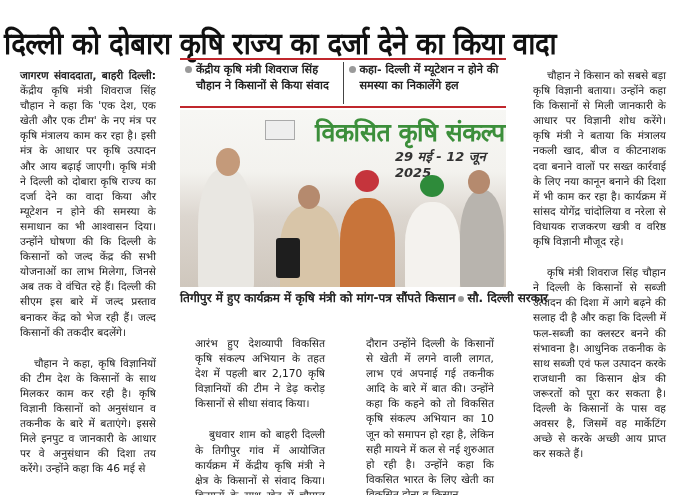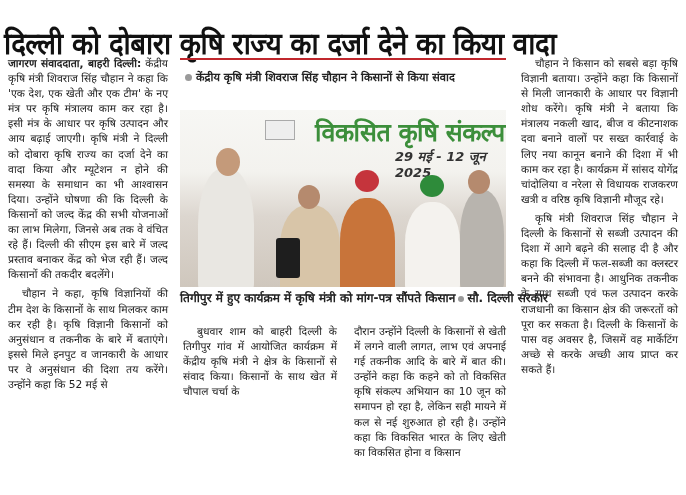--- a/index.html
+++ b/index.html
@@ -1,30 +1,30 @@
 <!DOCTYPE html>
 <html><head>
 <meta charset="utf-8">
 <style>
   html, body { margin: 0; padding: 0; background: #ffffff; }
   body { width: 686px; height: 495px; overflow: hidden; position: relative; font-family: "DejaVu Sans", sans-serif; color: #1a1a1a; }
 
   .headline { position: absolute; left: 4px; top: 2px; width: 680px; height: 44px; font-family: "DejaVu Sans", sans-serif; font-weight: bold; font-size: 30px; line-height: 44px; letter-spacing: -0.5px; color: #111; white-space: nowrap; transform: scaleX(0.92); transform-origin: left center; }
 
   .col { position: absolute; font-size: 10.6px; line-height: 15.1px; text-align: justify; color: #222; }
-  .col p { margin: 4px; }
+  .col p { margin: 16px; }
   .col p.indent { text-indent: 14px; }
   .col-left { left: 4px; top: 52px; width: 168px; }
   .col-mid1 { left: 179px; top: 320px; width: 162px; }
   .col-mid2 { left: 350px; top: 320px; width: 160px; }
   .col-right { left: 517px; top: 52px; width: 165px; }
 
   .byline { font-weight: bold; }
 
-  .deck { position: absolute; left: 180px; top: 58px; width: 326px; height: 42px; border-top: 2px solid #c0272d; border-bottom: 2px solid #c0272d; padding: 10px 0; display: flex; }
+  .deck { position: absolute; left: 180px; top: 58px; width: 326px; height: 42px; border-top: 2px solid #c0272d; border-bottom: 2px solid #c0272d; padding: 2px 0; display: flex; }
   .deck-item { flex: 1; display: flex; font-size: 11.2px; line-height: 16px; font-weight: bold; color: #222; padding: 0 3px; }
   .deck-item + .deck-item { border-left: 1px solid #444; }
   .bullet { display: inline-block; width: 7px; height: 7px; border-radius: 50%; background: #9a9a9a; margin: 4px 4px 0 2px; flex-shrink: 0; }
 
   .photo { position: absolute; left: 180px; top: 110px; width: 326px; height: 177px; overflow: hidden; background: linear-gradient(#f7f7f4 0%, #f3f2ee 35%, #dcd6cf 60%, #cfc7bd 100%); }
   .banner-title { position: absolute; left: 135px; top: 4px; font-size: 25px; font-weight: bold; color: #3c8f3b; white-space: nowrap; letter-spacing: -0.5px; }
   .banner-date { position: absolute; left: 215px; top: 37px; font-size: 13px; font-weight: bold; color: #333; font-style: italic; }
   .banner-logo { position: absolute; left: 85px; top: 10px; width: 28px; height: 18px; border: 1px solid #aaa; background: #eee; }
   .person { position: absolute; border-radius: 45% 45% 8% 8%; }
   .head { position: absolute; border-radius: 50%; background: #b58a6e; }
@@ -33,27 +33,31 @@
   .caption { position: absolute; left: 180px; top: 291px; width: 326px; font-size: 12px; line-height: 14px; font-weight: bold; color: #222; white-space: nowrap; }
   .caption .bullet { width: 6px; height: 6px; margin: 3px 3px 0 3px; }
 </style>
 </head>
 <body>
 
 <h1 class="headline">दिल्ली को दोबारा कृषि राज्य का दर्जा देने का किया वादा</h1>
 
 <div class="col col-left">
   <p><span class="byline">जागरण संवाददाता, बाहरी दिल्ली:</span> <span>केंद्रीय कृषि मंत्री शिवराज सिंह चौहान ने कहा कि 'एक देश, एक खेती और एक टीम' के नए मंत्र पर कृषि मंत्रालय काम कर रहा है। इसी मंत्र के आधार पर कृषि उत्पादन और आय बढ़ाई जाएगी। कृषि मंत्री ने दिल्ली को दोबारा कृषि राज्य का दर्जा देने का वादा किया और म्यूटेशन न होने की समस्या के समाधान का भी आश्वासन दिया। उन्होंने घोषणा की कि दिल्ली के किसानों को जल्द केंद्र की सभी योजनाओं का लाभ मिलेगा, जिनसे अब तक वे वंचित रहे हैं। दिल्ली की सीएम इस बारे में जल्द प्रस्ताव बनाकर केंद्र को भेज रही हैं। जल्द किसानों की तकदीर बदलेंगे।</span></p>
-  <p class="indent">चौहान ने कहा, कृषि विज्ञानियों की टीम देश के किसानों के साथ मिलकर काम कर रही है। कृषि विज्ञानी किसानों को अनुसंधान व तकनीक के बारे में बताएंगे। इससे मिले इनपुट व जानकारी के आधार पर वे अनुसंधान की दिशा तय करेंगे। उन्होंने कहा कि 52 मई से</p>
+  <p class="indent">चौहान ने कहा, कृषि विज्ञानियों की टीम देश के किसानों के साथ मिलकर काम कर रही है। कृषि विज्ञानी किसानों को अनुसंधान व तकनीक के बारे में बताएंगे। इससे मिले इनपुट व जानकारी के आधार पर वे अनुसंधान की दिशा तय करेंगे। उन्होंने कहा कि 46 मई से</p>
 </div>
 
 <div class="deck">
   <div class="deck-item">
     <span class="bullet"></span>
     <span>केंद्रीय कृषि मंत्री शिवराज सिंह चौहान ने किसानों से किया संवाद</span>
+  </div>
+  <div class="deck-item">
+    <span class="bullet"></span>
+    <span>कहा- दिल्ली में म्यूटेशन न होने की समस्या का निकालेंगे हल</span>
   </div>
 </div>
 
 <div class="photo">
   <div class="banner-logo"></div>
   <div class="banner-title">विकसित कृषि संकल्प अ</div>
   <div class="banner-date">29 मई - 12 जून 2025</div>
 
   <div class="person" style="left:18px;top:58px;width:56px;height:125px;background:#e9e7e2;"></div>
   <div class="head" style="left:36px;top:38px;width:24px;height:28px;background:#c49a7a;"></div>
@@ -66,20 +70,21 @@
   <div class="person" style="left:280px;top:80px;width:44px;height:100px;background:#b8b4ae;"></div>
   <div class="head" style="left:288px;top:60px;width:22px;height:24px;"></div>
   <div class="camera"></div>
 </div>
 
 <div class="caption">
   <span>तिगीपुर में हुए कार्यक्रम में कृषि मंत्री को मांग-पत्र सौंपते किसान</span><span class="bullet"></span><span>सौ. दिल्ली सरकार</span>
 </div>
 
 <div class="col col-mid1">
+  <p>आरंभ हुए देशव्यापी विकसित कृषि संकल्प अभियान के तहत देश में पहली बार 2,170 कृषि विज्ञानियों की टीम ने डेढ़ करोड़ किसानों से सीधा संवाद किया।</p>
   <p class="indent">बुधवार शाम को बाहरी दिल्ली के तिगीपुर गांव में आयोजित कार्यक्रम में केंद्रीय कृषि मंत्री ने क्षेत्र के किसानों से संवाद किया। किसानों के साथ खेत में चौपाल चर्चा के</p>
 </div>
 
 <div class="col col-mid2">
   <p>दौरान उन्होंने दिल्ली के किसानों से खेती में लगने वाली लागत, लाभ एवं अपनाई गई तकनीक आदि के बारे में बात की। उन्होंने कहा कि कहने को तो विकसित कृषि संकल्प अभियान का 10 जून को समापन हो रहा है, लेकिन सही मायने में कल से नई शुरुआत हो रही है। उन्होंने कहा कि विकसित भारत के लिए खेती का विकसित होना व किसान</p>
 </div>
 
 <div class="col col-right">
   <p class="indent">चौहान ने किसान को सबसे बड़ा कृषि विज्ञानी बताया। उन्होंने कहा कि किसानों से मिली जानकारी के आधार पर विज्ञानी शोध करेंगे। कृषि मंत्री ने बताया कि मंत्रालय नकली खाद, बीज व कीटनाशक दवा बनाने वालों पर सख्त कार्रवाई के लिए नया कानून बनाने की दिशा में भी काम कर रहा है। कार्यक्रम में सांसद योगेंद्र चांदोलिया व नरेला से विधायक राजकरण खत्री व वरिष्ठ कृषि विज्ञानी मौजूद रहे।</p>
   <p class="indent">कृषि मंत्री शिवराज सिंह चौहान ने दिल्ली के किसानों से सब्जी उत्पादन की दिशा में आगे बढ़ने की सलाह दी है और कहा कि दिल्ली में फल-सब्जी का क्लस्टर बनने की संभावना है। आधुनिक तकनीक के साथ सब्जी एवं फल उत्पादन करके राजधानी का किसान क्षेत्र की जरूरतों को पूरा कर सकता है। दिल्ली के किसानों के पास वह अवसर है, जिसमें वह मार्केटिंग अच्छे से करके अच्छी आय प्राप्त कर सकते हैं।</p>

